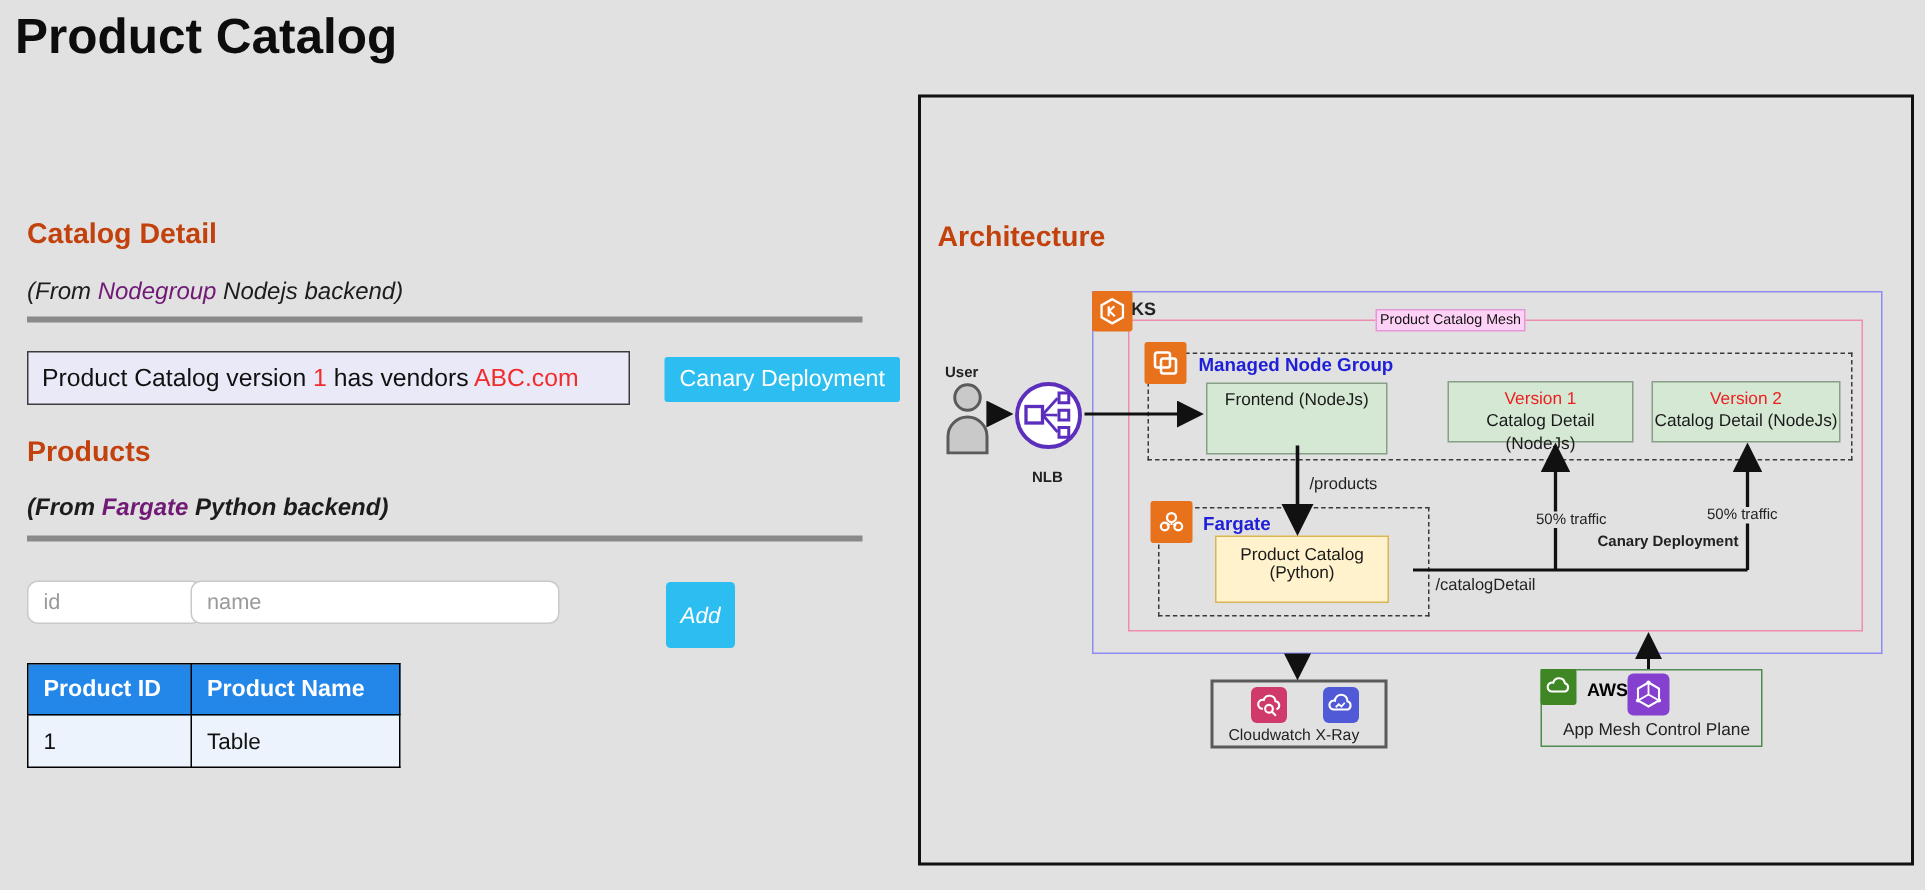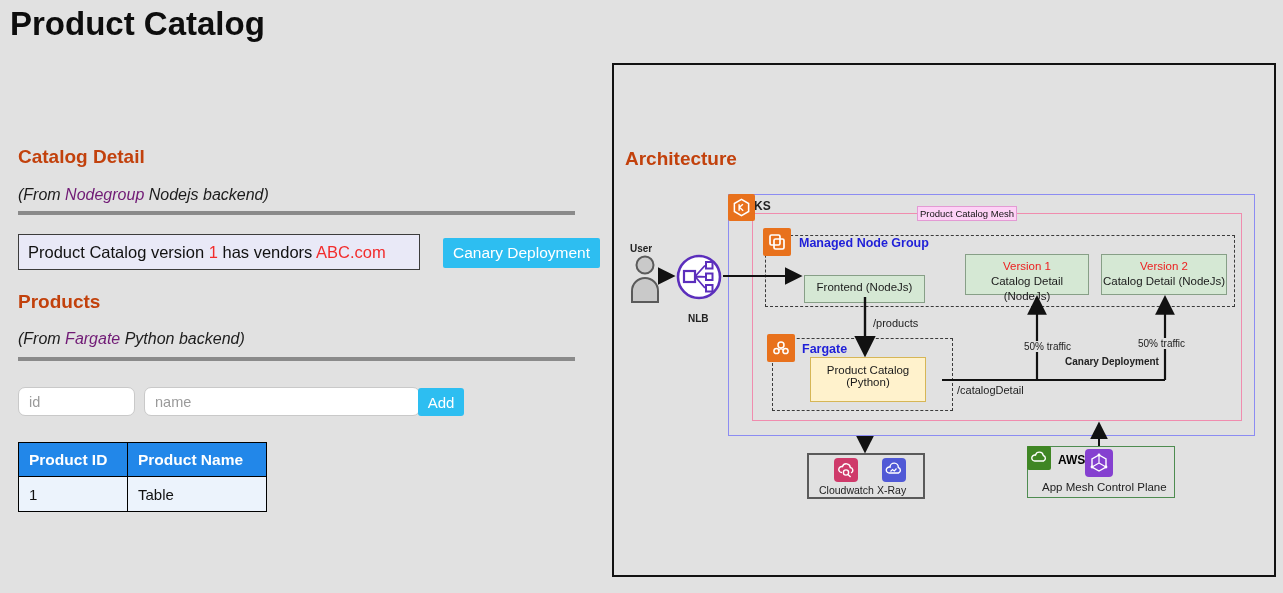--- a/index.html
+++ b/index.html
@@ -12,26 +12,26 @@
   .section-heading { font-size:19px; font-weight:bold; color:#c2410c; }
   .subtitle { font-size:16px; font-style:italic; color:#1c1c1c; }
   .subtitle a { color:#701a75; text-decoration:none; font-style:italic; cursor:pointer; }
   .rule { height:4px; background:#8a8a8a; width:557px; left:18px; }
 
   #version-box { left:18px; top:234px; width:402px; height:36px; background:#e9e9f7; border:1px solid #3c3c3c; font-size:16.5px; color:#111; display:flex; align-items:center; padding-left:9px; }
   .red-text { color:#f22c2c; }
 
   .cyan-btn { background:#2dbef1; color:#fff; border:none; cursor:pointer; font-family:"Liberation Sans",sans-serif; }
   #canary-btn { left:443px; top:238px; width:157px; height:30px; font-size:15.5px; border-radius:2px; }
-  #add-btn { left:418px; top:388px; width:46px; height:28px; font-size:15px; border-radius:3px; }
+  #add-btn { left:444px; top:388px; width:46px; height:44px; font-size:15px; border-radius:3px;font-style:italic; }
 
   .txt-input { position:absolute; top:387px; height:29px; border:1px solid #c9c9c9; border-radius:7px; background:#fff; font-size:14.5px; padding:0 10px; color:#333; outline:none; }
   .txt-input::placeholder { color:#9a9a9a; }
   #id-input { left:18px; width:117px; }
-  #name-input { left:144px; width:276px; }
+  #name-input { left:127px; width:246px; }
 
   #product-table { left:18px; top:442px; border-collapse:collapse; }
   #product-table th { background:#2287e9; color:#fff; font-size:15.5px; font-weight:bold; text-align:left; padding:0 10px; height:34px; border:1.5px solid #000; }
   #product-table td { background:#ecf3fc; color:#111; font-size:15px; padding:0 10px; height:35px; border:1.5px solid #000; }
   #product-table th:nth-child(1), #product-table td:nth-child(1) { width:109px; }
   #product-table th:nth-child(2), #product-table td:nth-child(2) { width:139px; }
 
   
   #arch-panel { left:612px; top:63px; width:664px; height:514px; border:2px solid #111; background:#e1e1e1; }
   #arch-heading { left:11px; top:83px; }
@@ -40,21 +40,21 @@
   .bold-label { font-weight:bold; }
   .blue-label { color:#1f1fd8; font-weight:bold; font-size:12.5px; }
 
   #eks-box { left:114px; top:129px; width:527px; height:242px; border:1px solid #8c8cf2; }
   #mesh-box { left:138px; top:148px; width:490px; height:208px; border:1px solid #f08cae; }
   #mesh-badge { left:303px; top:141px; width:100px; height:15px; background:#fdd2f6; border:1px solid #e39ad4; font-size:9.5px; color:#111; display:flex; align-items:center; justify-content:center; z-index:4; }
   #mng-dashed { left:151px; top:170px; width:470px; height:72px; border:1.6px dashed #3a3a3a; }
   #fargate-dashed { left:158px; top:273px; width:181px; height:73px; border:1.6px dashed #3a3a3a; }
 
   .node-green { position:absolute; background:#d5e8d4; border:1px solid #879f87; text-align:center; font-size:11.5px; color:#1a1a1a; padding-top:4px; line-height:15px; }
-  #frontend-box { left:190px; top:190px; width:121px; height:28px;margin-top:20px; }
+  #frontend-box { left:190px; top:190px; width:121px; height:48px; }
   #v1-box { left:351px; top:189px; width:124px; height:41px; }
   #v2-box { left:487px; top:189px; width:126px; height:41px; }
   .version-title { color:#ed2020; font-weight:normal; }
   #python-box { position:absolute; left:196px; top:292px; width:116px; height:45px; background:#fff2cc; border:1px solid #d6b656; text-align:center; font-size:11.5px; color:#1a1a1a; padding-top:6px; }
 
   .svc-icon { position:absolute; border-radius:2px; display:flex; align-items:center; justify-content:center; z-index:5; }
   .orange-icon { background:#e8711c; }
 
   #cw-box { left:193px; top:388px; width:118px; height:46px; border:2px solid #5a5a5a; }
   #aws-box { left:413px; top:381px; width:148px; height:52px; border:1.5px solid #4e8c50; }
@@ -76,21 +76,21 @@
 <div class="abs rule" style="top:211px;"></div>
 
 <div class="abs" id="version-box">
     <span><span>Product Catalog version </span><span class="red-text">1</span><span> has vendors </span><span class="red-text">ABC.com</span></span>
   </div>
 
 <button class="abs cyan-btn" id="canary-btn">Canary Deployment</button>
 
 <div class="abs section-heading" style="left:18px; top:291px;">Products</div>
 
-<div class="abs subtitle" style="left:18px; top:330px;"><span>(From </span><a>Fargate</a><span> Python backend)</span></div>
+<div class="abs subtitle" style="left:18px; top:330px;font-weight:bold;"><span>(From </span><a>Fargate</a><span> Python backend)</span></div>
 
 <div class="abs rule" style="top:357px;"></div>
 
 <input class="txt-input" id="id-input" placeholder="id" style="">
 <input class="txt-input" id="name-input" placeholder="name" style="">
 <button class="abs cyan-btn" id="add-btn">Add</button>
 
 <table class="abs" id="product-table">
   <thead>
     <tr>

